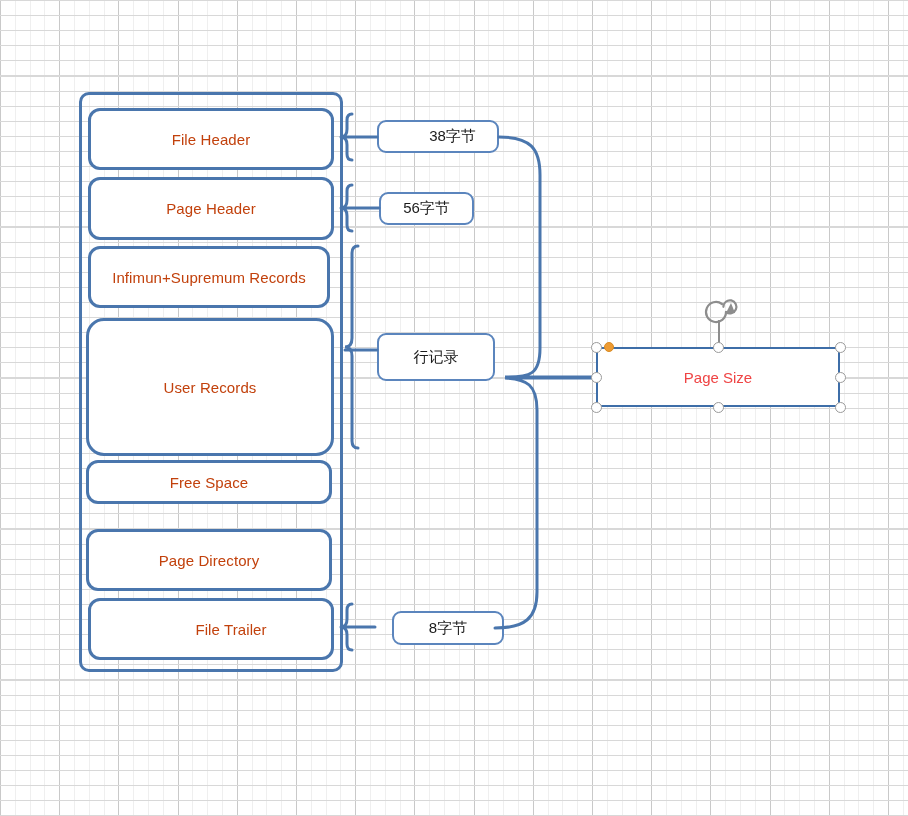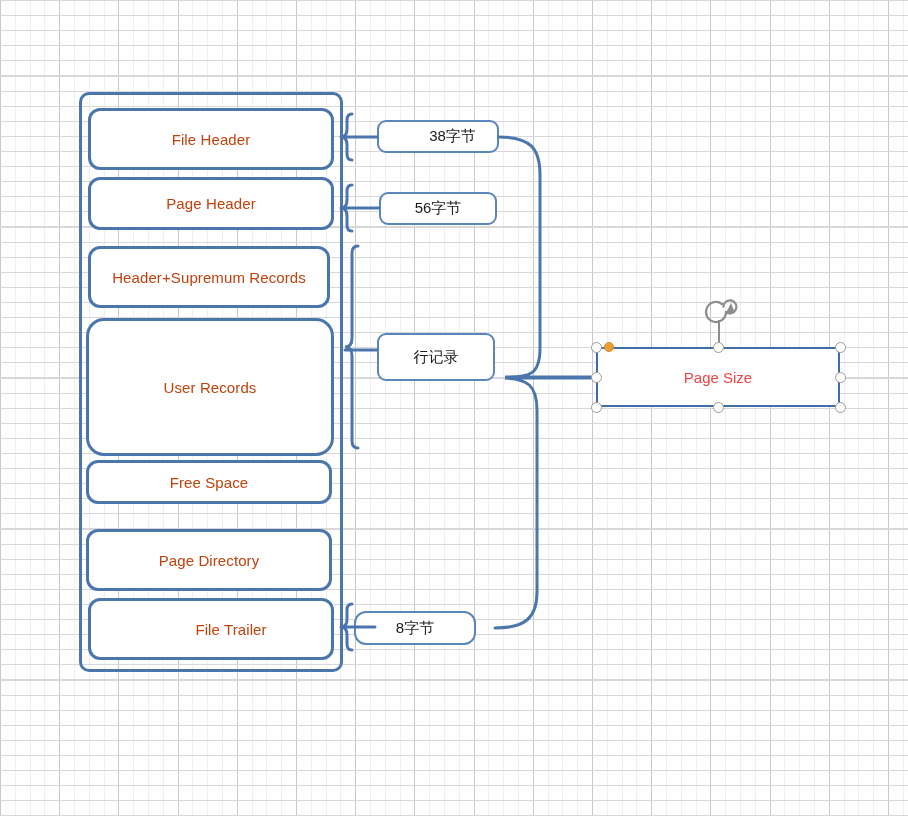--- a/index.html
+++ b/index.html
@@ -105,26 +105,26 @@
 <body>
 
 <div id="canvas">
 
   <div class="outer-frame" style="left:79px; top:92px; width:264px; height:580px;"></div>
 
   <div class="node" style="left:88px; top:108px; width:246px; height:62px;">
     <span>File Header</span>
   </div>
 
-  <div class="node" style="left:88px; top:177px; width:246px; height:53px;">
+  <div class="node" style="left:88px; top:177px; width:246px; height:63px;">
     <span>Page Header</span>
   </div>
 
   <div class="node" style="left:88px; top:246px; width:242px; height:62px;">
-    <span>Header+Supremum Records</span>
+    <span>Infimun+Supremum Records</span>
   </div>
 
   <div class="node" style="left:86px; top:318px; width:248px; height:138px; border-radius:18px;">
     <span>User Records</span>
   </div>
 
   <div class="node" style="left:86px; top:460px; width:246px; height:44px;">
     <span>Free Space</span>
   </div>
 
@@ -133,29 +133,29 @@
   </div>
 
   <div class="node" style="left:88px; top:598px; width:246px; height:62px;padding-left:40px;">
     <span>File Trailer</span>
   </div>
 
   <div class="label-node" style="left:377px; top:120px; width:122px; height:33px;padding-left:29px;">
     <span>38字节</span>
   </div>
 
-  <div class="label-node" style="left:379px; top:192px; width:118px; height:33px;">
+  <div class="label-node" style="left:379px; top:192px; width:95px; height:33px;">
     <span>56字节</span>
   </div>
 
   <div class="label-node" style="left:377px; top:333px; width:118px; height:48px;">
     <span>行记录</span>
   </div>
 
-  <div class="label-node" style="left:354px; top:611px; width:122px; height:34px;border-radius:12px;">
+  <div class="label-node" style="left:392px; top:611px; width:112px; height:34px;">
     <span>8字节</span>
   </div>
 
   <svg id="overlay" viewBox="0 0 908 816">
 
     <path d="M352,114 q-5,0 -5,6 v9 q0,8 -6,8 q6,0 6,8 v9 q0,6 5,6" fill="none" stroke="#4a76ad" stroke-width="3" stroke-linecap="round"></path>
     <line x1="341" y1="137" x2="377" y2="137" stroke="#4a76ad" stroke-width="3" stroke-linecap="round"></line>
 
     <path d="M352,185 q-5,0 -5,6 v9 q0,8 -6,8 q6,0 6,8 v9 q0,6 5,6" fill="none" stroke="#4a76ad" stroke-width="3" stroke-linecap="round"></path>
     <line x1="341" y1="208" x2="379" y2="208" stroke="#4a76ad" stroke-width="3" stroke-linecap="round"></line>

